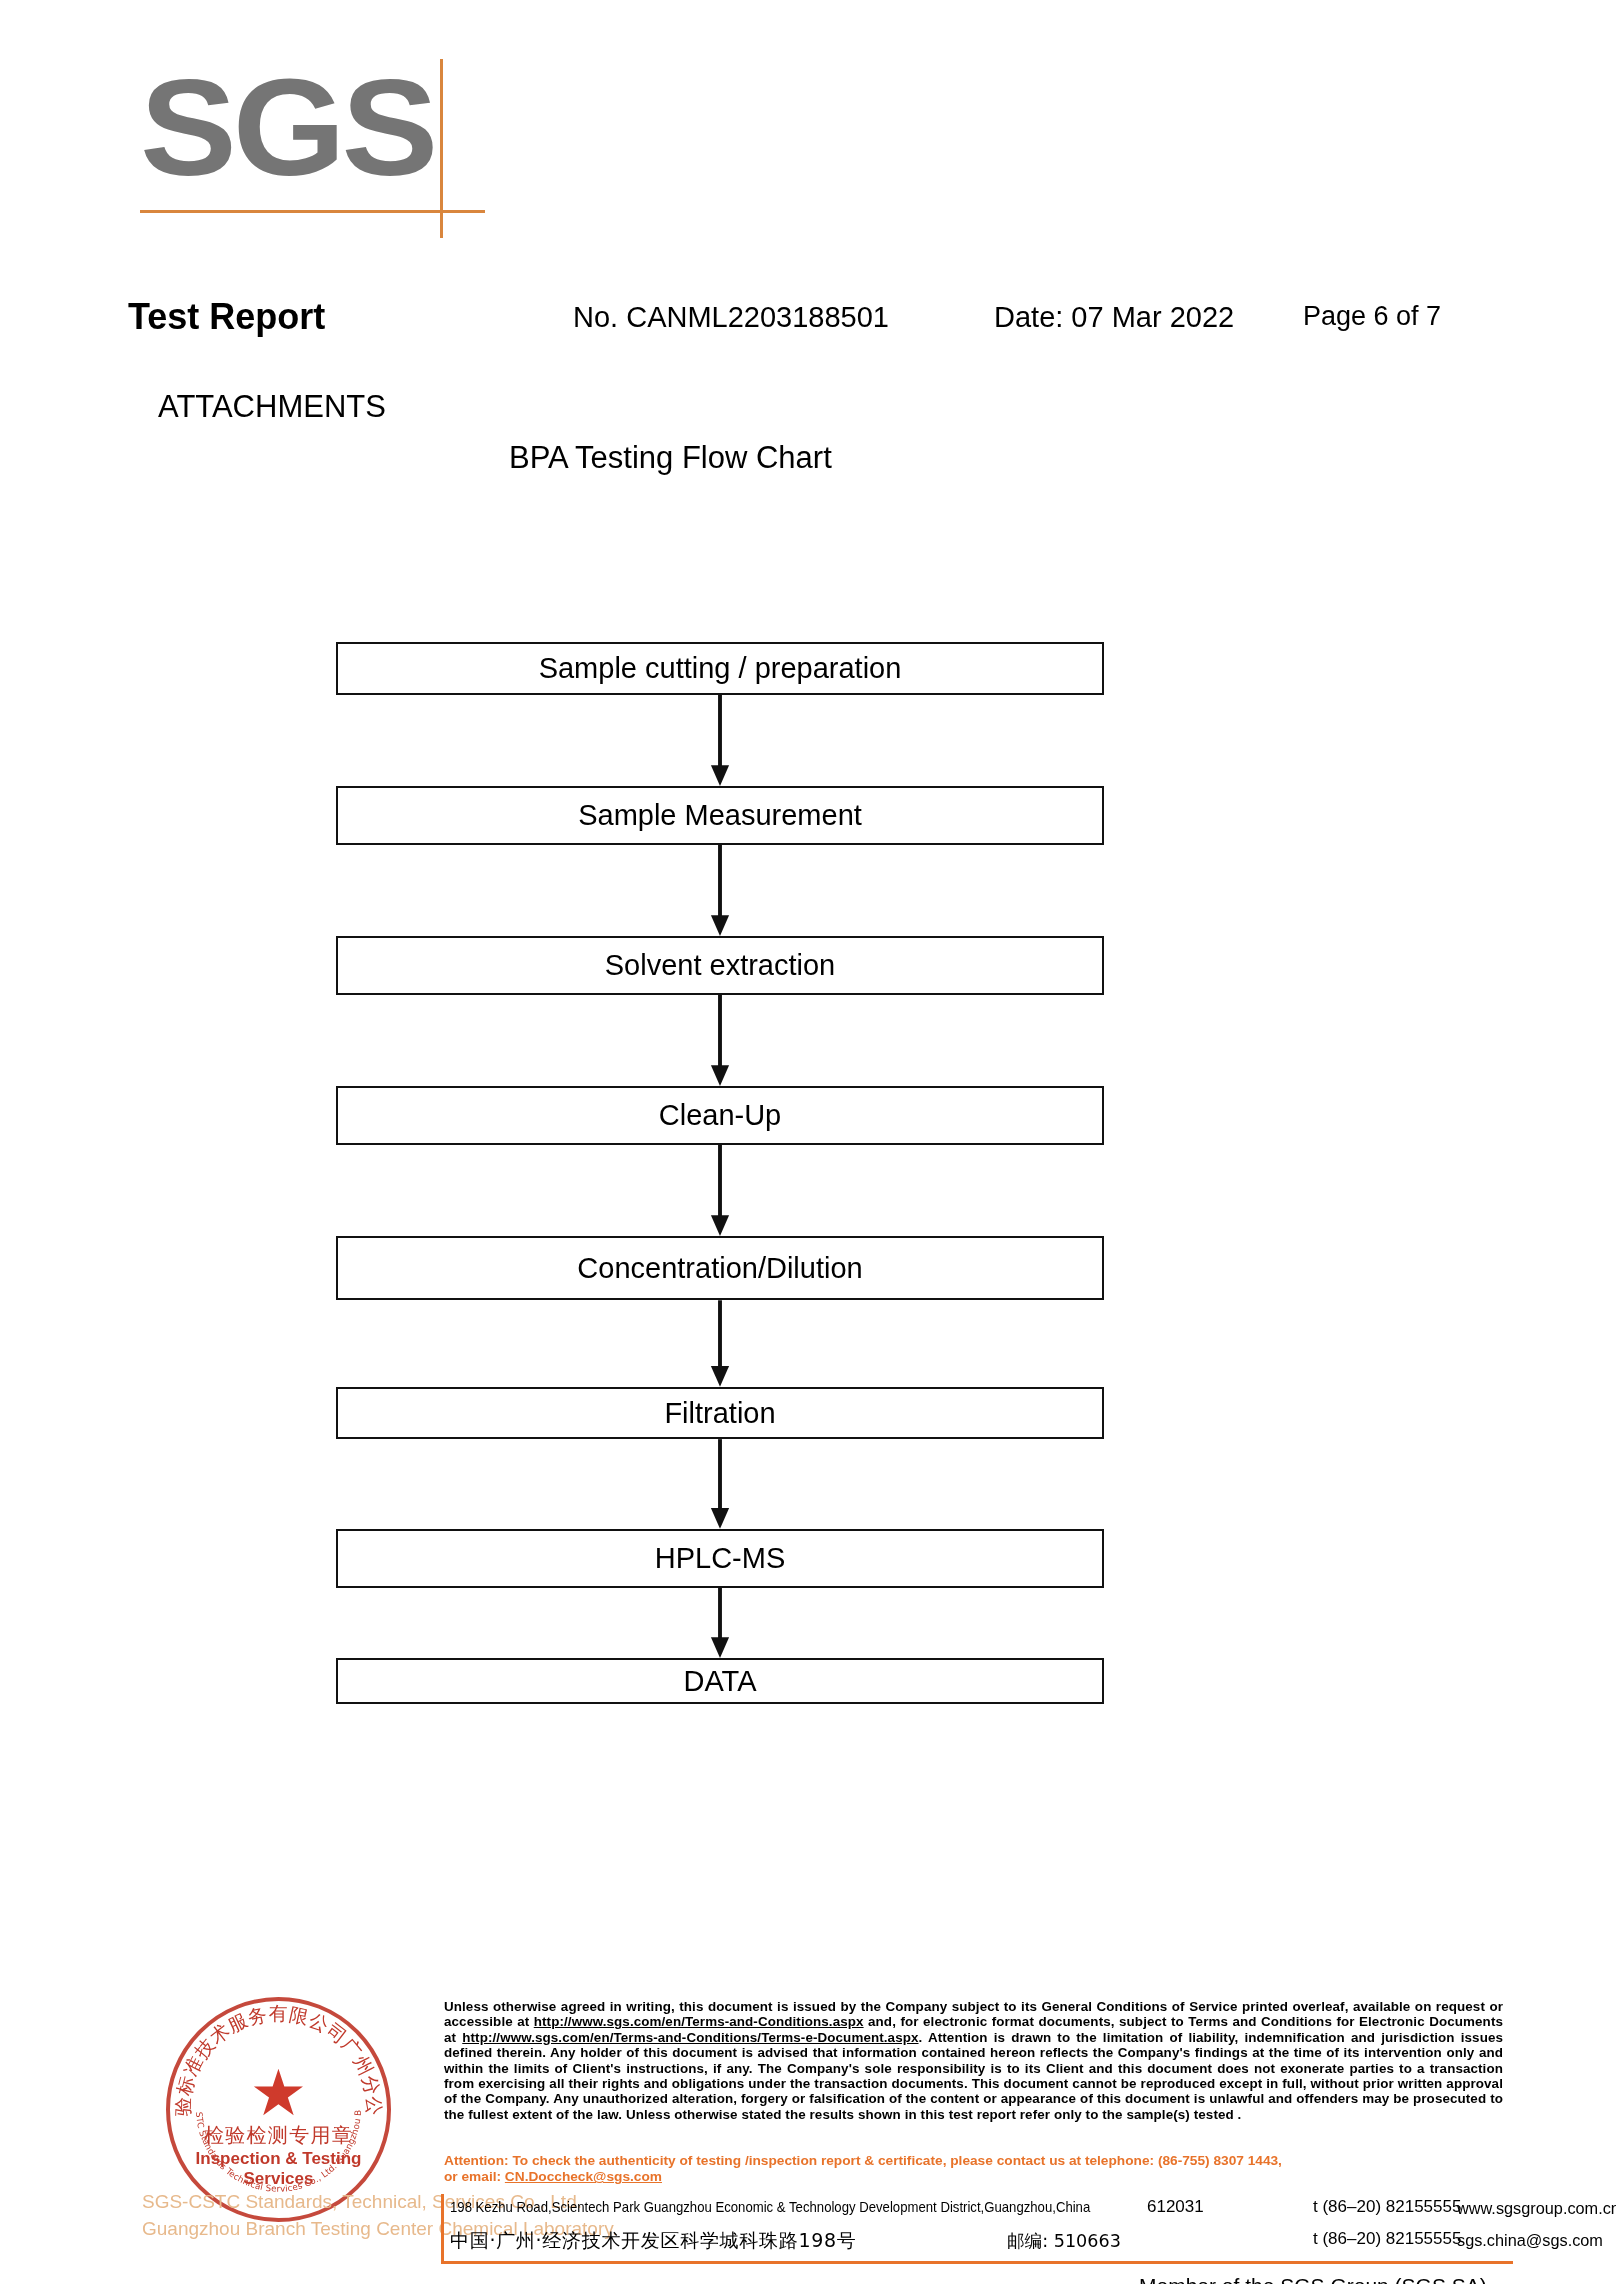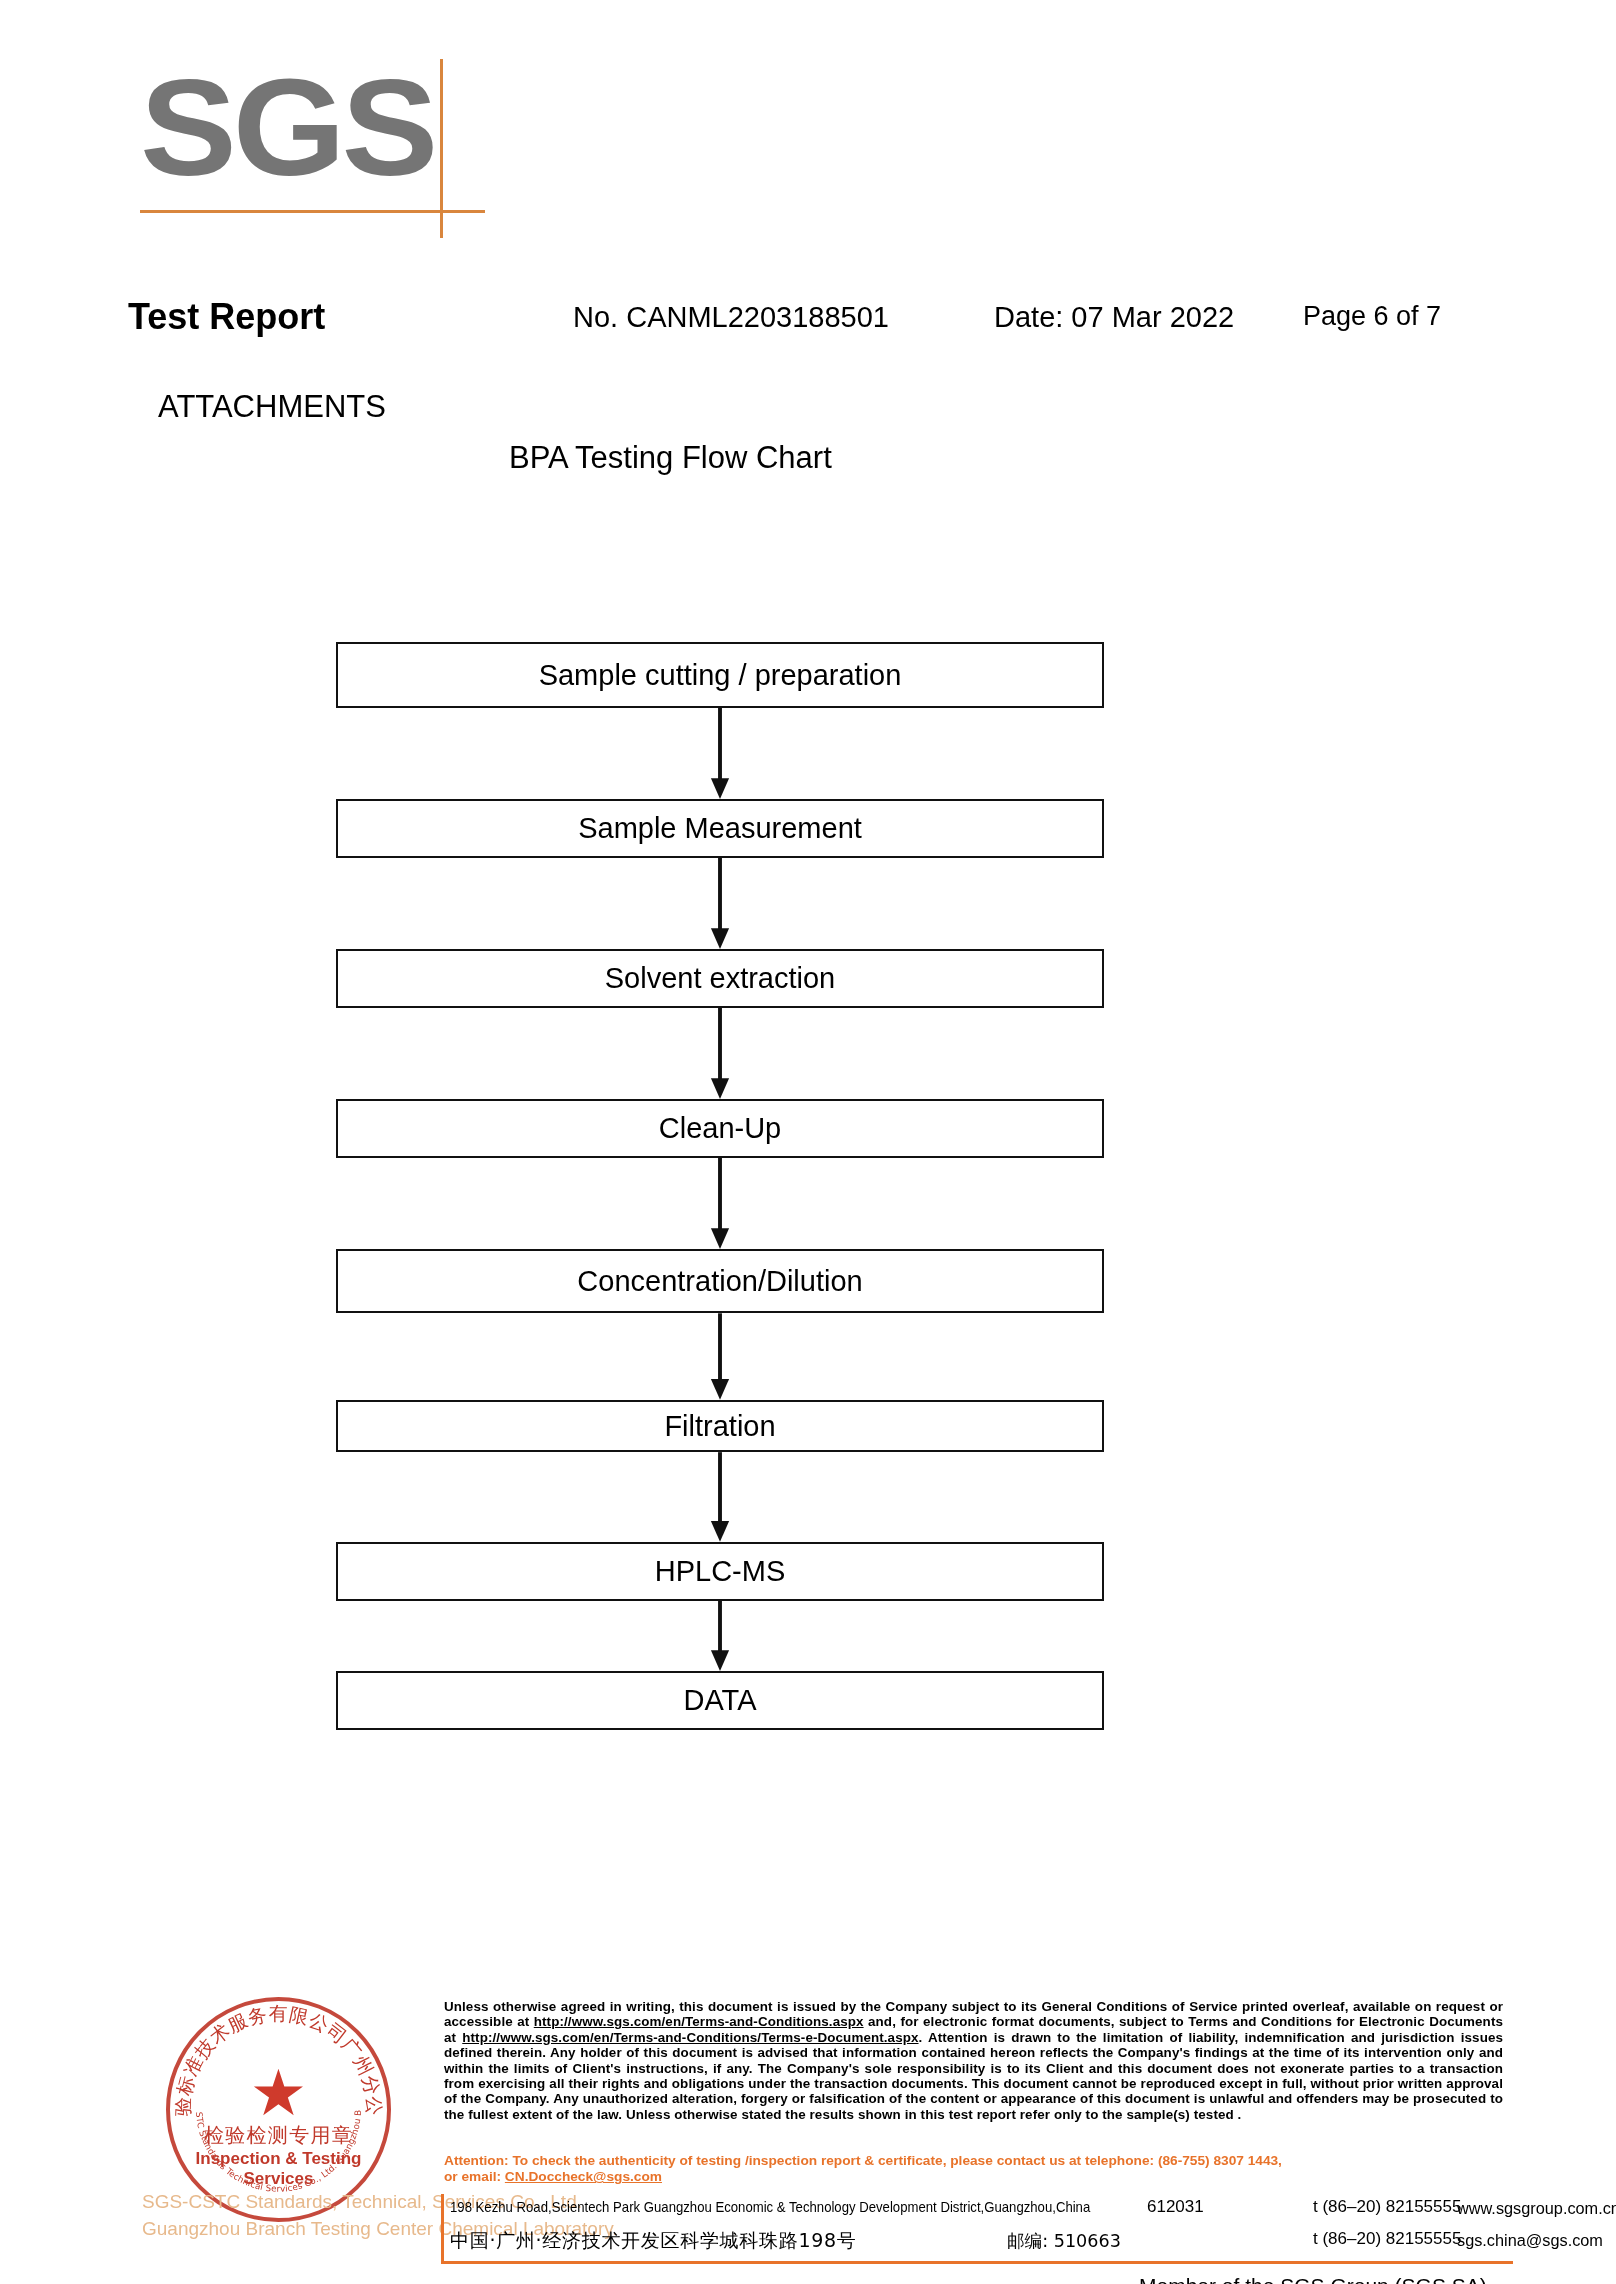--- a/index.html
+++ b/index.html
@@ -343,21 +343,21 @@
     <div class="hdr" id="hdr-no">No. CANML2203188501</div>
     <div class="hdr" id="hdr-date">Date: 07 Mar 2022</div>
     <div class="hdr" id="hdr-page">Page 6 of 7</div>
   </div>
 
   <div id="attachments-label">ATTACHMENTS</div>
   <div id="flow-title">BPA Testing Flow Chart</div>
 
   <div id="flow-chart">
 
-    <div class="flow-node" style="height:66px">
+    <div class="flow-node" style="height:53px">
       <span class="flow-label">Sample cutting  / preparation</span>
     </div>
     <div class="flow-arrow" style="height:91px">
       <svg class="arrow-svg" width="26" height="91" viewBox="0 0 40 140">
         <line x1="20" y1="0" x2="20" y2="112" stroke="#111111" stroke-width="6"></line>
         <polygon points="6,108 34,108 20,140" fill="#111111"></polygon>
       </svg>
     </div>
 
     <div class="flow-node" style="height:59px">
@@ -413,21 +413,21 @@
     <div class="flow-node" style="height:59px">
       <span class="flow-label">HPLC-MS</span>
     </div>
     <div class="flow-arrow" style="height:70px">
       <svg class="arrow-svg" width="26" height="70" viewBox="0 0 40 108">
         <line x1="20" y1="0" x2="20" y2="80" stroke="#111111" stroke-width="6"></line>
         <polygon points="6,76 34,76 20,108" fill="#111111"></polygon>
       </svg>
     </div>
 
-    <div class="flow-node" style="height:59px">
+    <div class="flow-node" style="height:46px">
       <span class="flow-label">DATA</span>
     </div>
 
   </div>
 
   <div id="footer">
 
     <div id="stamp">
       <div id="stamp-circle-outer"></div>
       <svg class="stamp-arc" viewBox="0 0 345 345">

